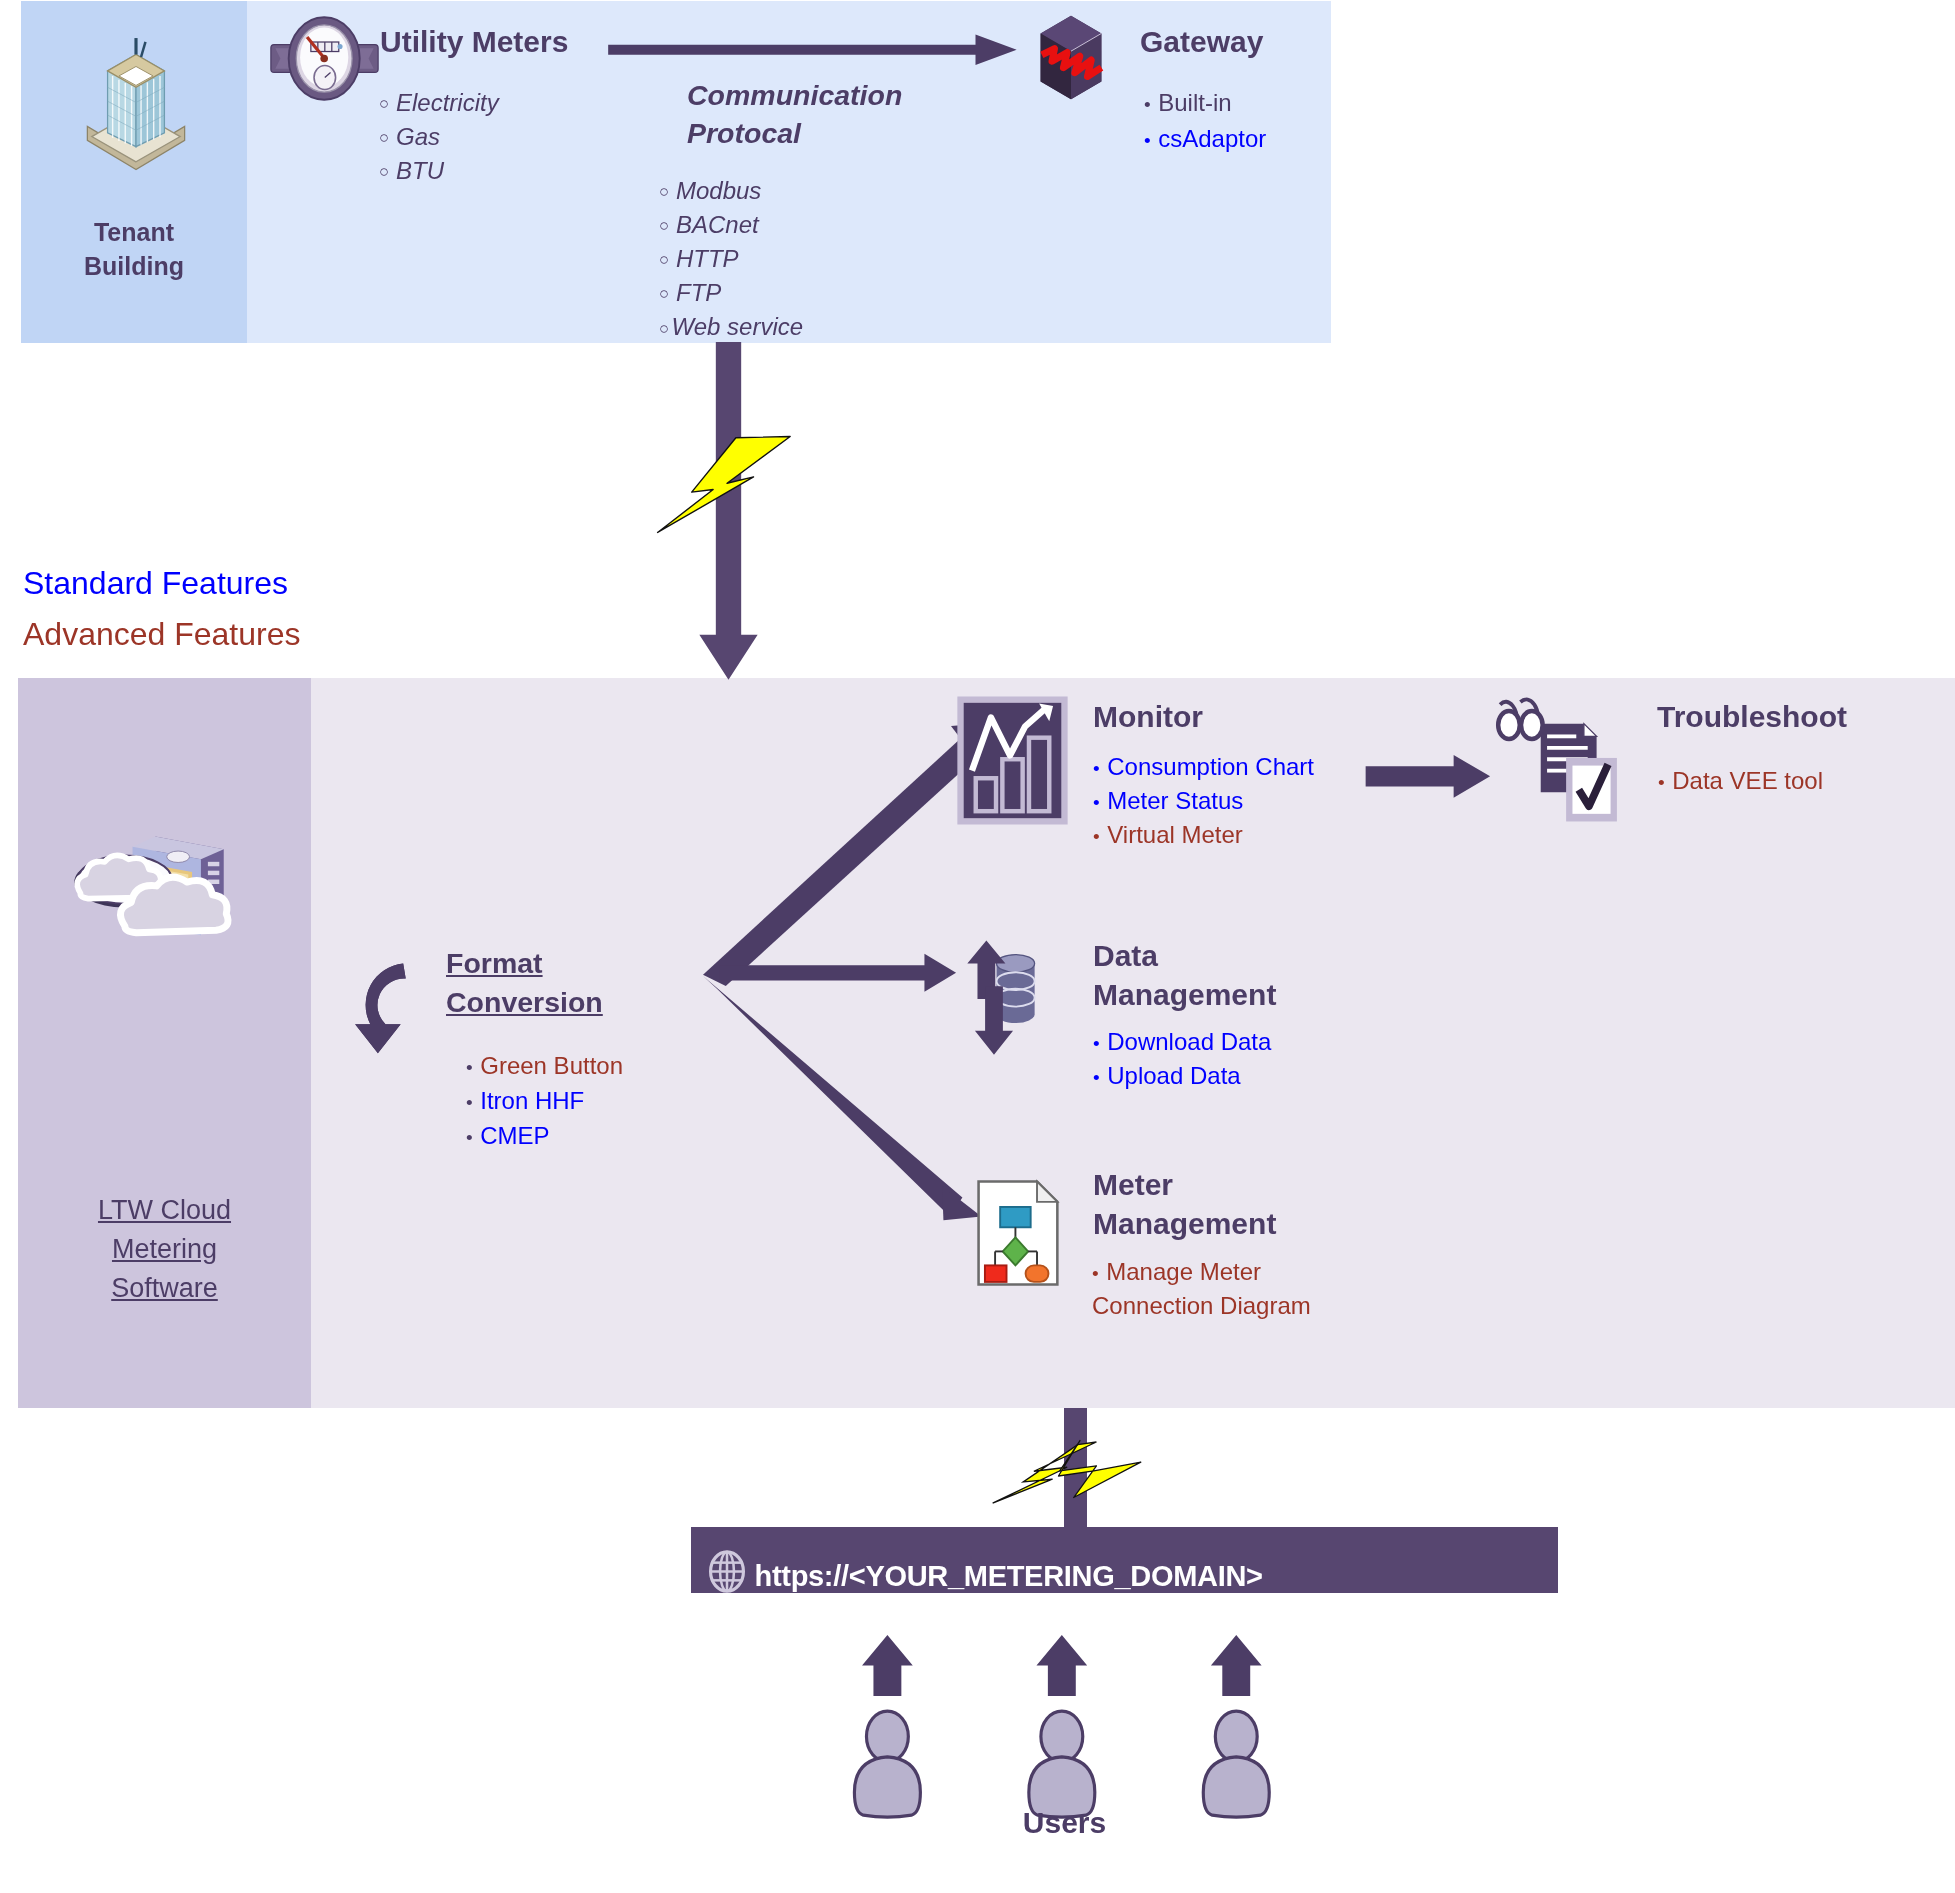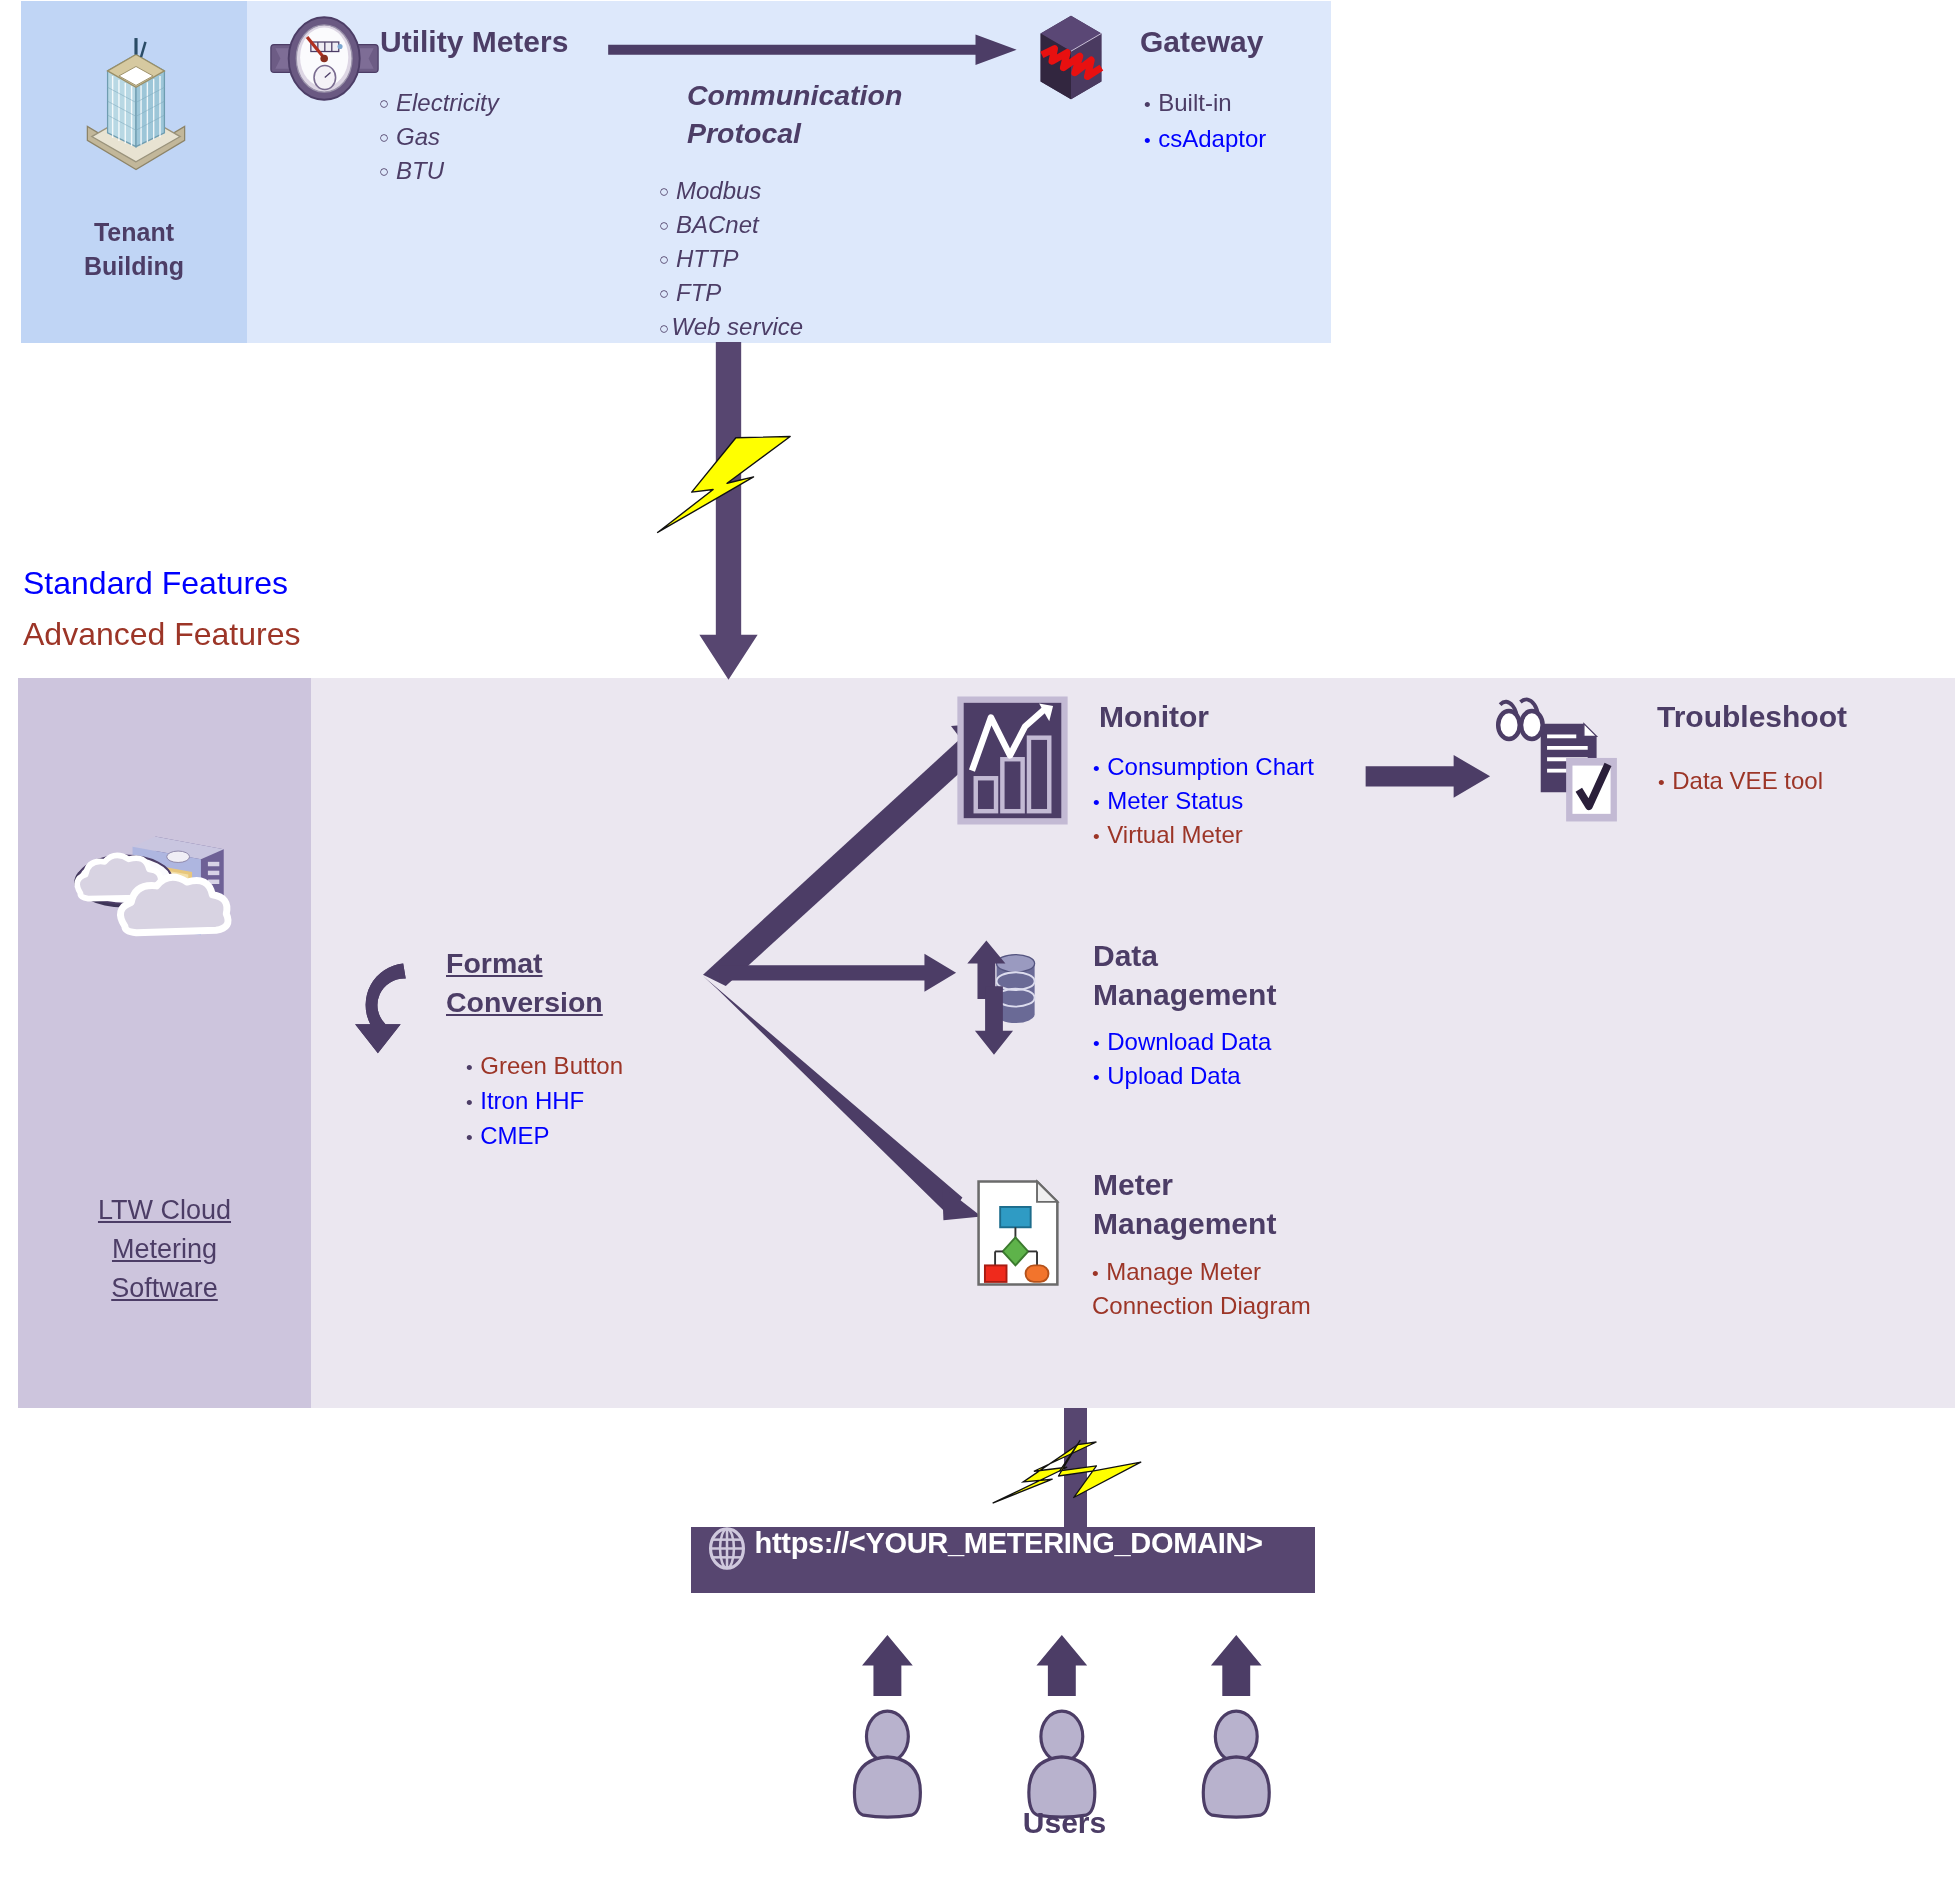--- a/index.html
+++ b/index.html
@@ -47,21 +47,21 @@
   #cloud-label{left:18px;top:1191px;width:293px;text-align:center;
      font-size:27px;line-height:39px;color:#4c3d66;text-decoration:underline;}
 
   
   #fc-title{left:446px;top:944px;width:253px;font-size:28.5px;line-height:39px;
      font-weight:bold;color:#4c3d66;text-decoration:underline;}
   #fc-list{left:466px;top:1049px;font-size:24px;line-height:33px;}
   #fc-list .bul{font-size:19px;margin-right:7.6px;color:#4c3d66;}
 
   
-  #mon-title{left:1093px;top:700px;font-size:30px;font-weight:bold;color:#4c3d66;margin-left:6px;}
+  #mon-title{left:1093px;top:700px;font-size:30px;font-weight:bold;color:#4c3d66;}
   #mon-list{left:1093px;top:751px;font-size:24px;line-height:32px;}
   #mon-list .bul{font-size:19px;margin-right:7.6px;}
 
   
   #dm-title{left:1093px;top:936px;width:266px;font-size:30px;line-height:39px;
      font-weight:bold;color:#4c3d66;}
   #dm-list{left:1093px;top:1026px;font-size:24px;line-height:32px;}
   #dm-list .bul{font-size:19px;margin-right:7.6px;}
 
   
@@ -69,22 +69,22 @@
      font-weight:bold;color:#4c3d66;}
   #mm-list{left:1092px;top:1256px;width:291px;font-size:24px;line-height:32px;}
   #mm-list .bul{font-size:19px;margin-right:7.6px;}
 
   
   #ts-title{left:1657px;top:700px;font-size:30px;font-weight:bold;color:#4c3d66;}
   #ts-list{left:1658px;top:765px;font-size:24px;line-height:32px;}
   #ts-list .bul{font-size:19px;margin-right:7.6px;}
 
   
-  #url-bar{left:691px;top:1527px;width:624px;height:66px;background:#574670;
-     display:flex;align-items:flex-start;}
+  #url-bar{left:691px;top:1527px;width:867px;height:66px;background:#574670;
+     display:flex;align-items:flex-end;}
   #url-text{color:#ffffff;font-size:29px;font-weight:bold;margin-left:9px;
      letter-spacing:-0.3px;}
   #url-stub{left:1064px;top:1408px;width:23px;height:120px;background:#574670;}
 
   
   #users-label{left:887px;top:1806px;width:355px;text-align:center;
      font-size:30px;color:#4c3d66;font-weight:bold;}
 
   svg{display:block;overflow:visible;}
 </style>

